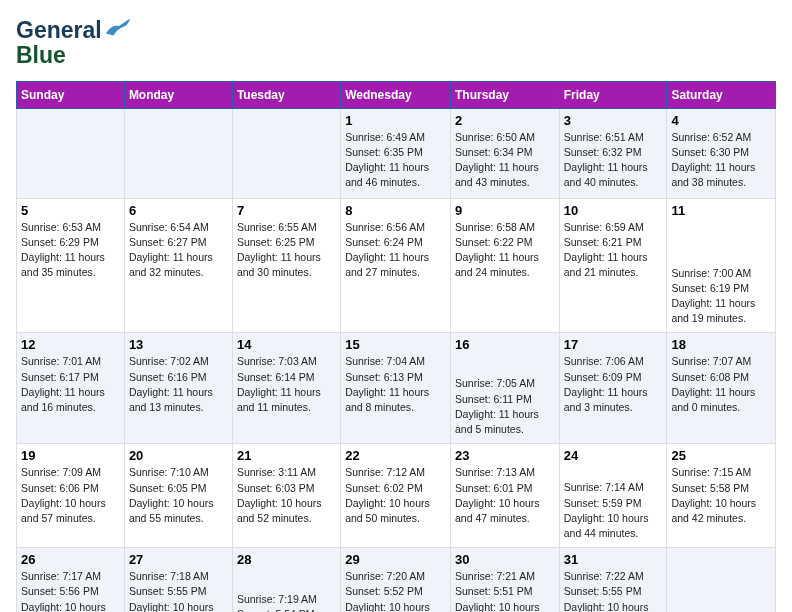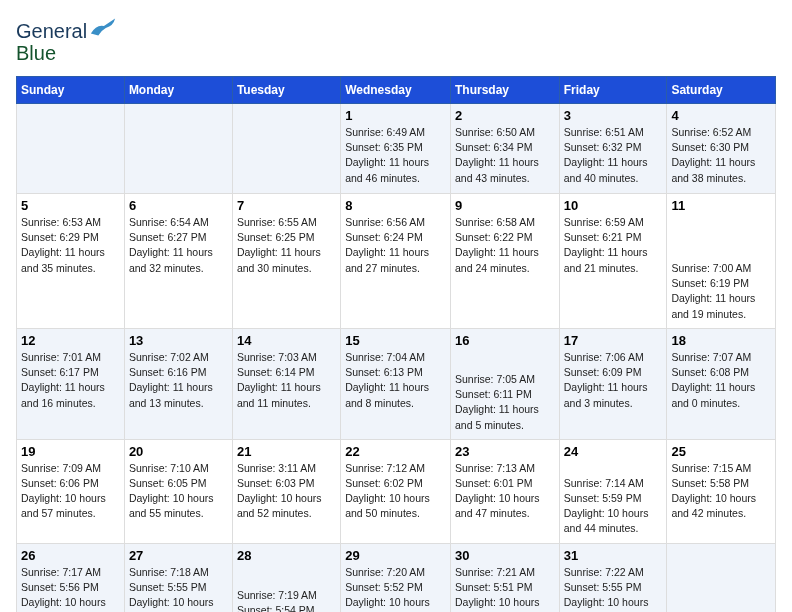--- a/index.html
+++ b/index.html
@@ -14,22 +14,22 @@
       display: flex;
       justify-content: space-between;
       align-items: flex-start;
       margin-bottom: 12px;
     }
     .logo {
       display: flex;
       align-items: center;
     }
     .logo-text {
-      font-size: 20px;
-      font-weight: normal;
+      font-size: 23px;
+      font-weight: bold;
       color: #1a3a5c;
       line-height: 1.1;
     }
     .logo-text span {
       color: #14532d;
     }
     .logo-bird {
       width: 28px;
       height: 22px;
       margin-left: 2px;
@@ -45,21 +45,21 @@
     .location {
       font-size: 14px;
       color: #444;
     }
     table {
       width: 100%;
       border-collapse: collapse;
       font-size: 11px;
     }
     thead tr {
-      background: #1d4ed8;
+      background: #a21caf;
     }
     thead th {
       color: #fff;
       padding: 6px 4px;
       text-align: left;
       font-size: 12px;
       font-weight: bold;
       border: 1px solid #2a5caa;
     }
     tbody tr {

